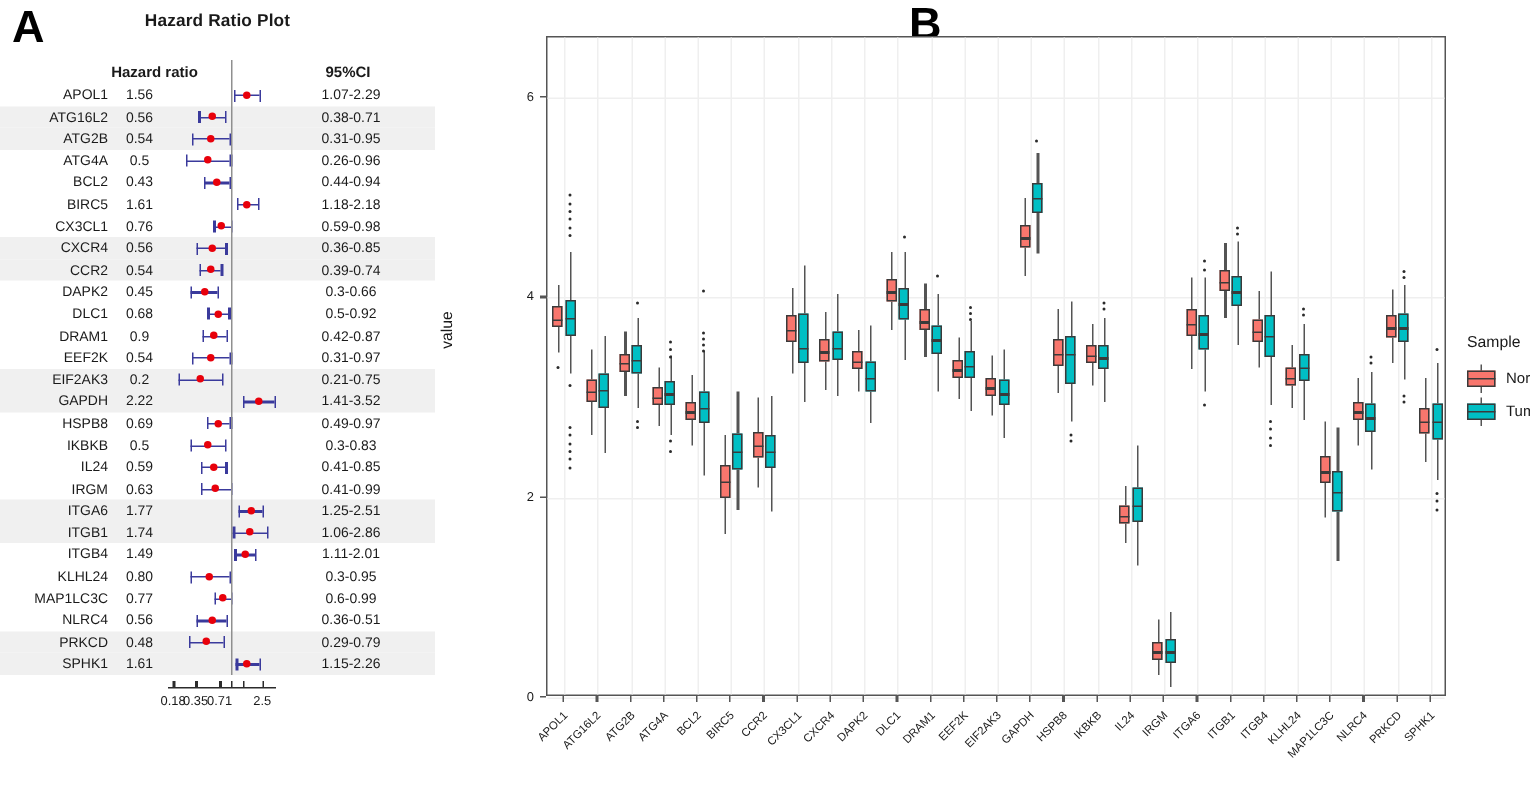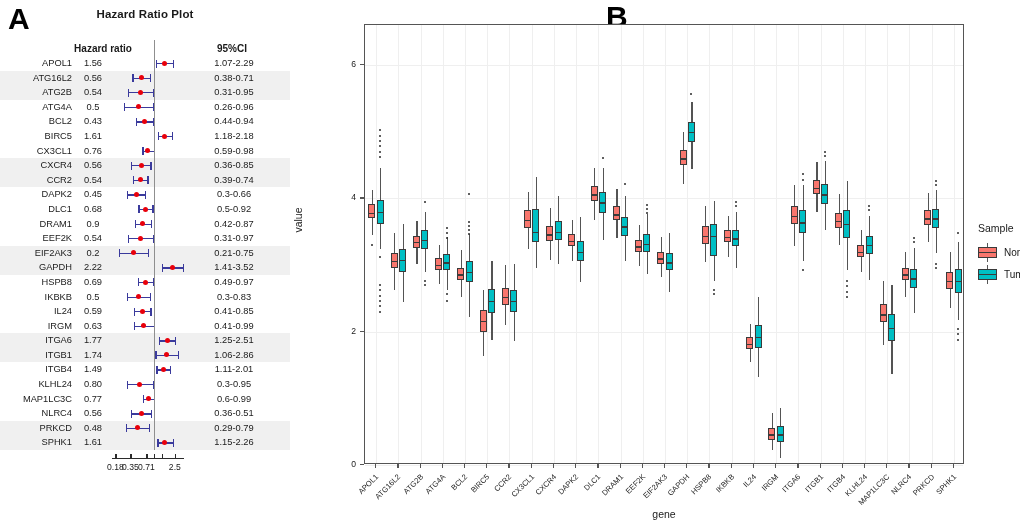--- a/index.html
+++ b/index.html
@@ -844,21 +844,20 @@
         <div class="bp-xtick-lab" style="left: 504px; width: 62px; top: 471px;">KLHL24</div>
         <div class="bp-xtick-mark" style="left: 586.222px; top: 464px;"></div>
         <div class="bp-xtick-lab" style="left: 526.222px; width: 62px; top: 471px;">MAP1LC3C</div>
         <div class="bp-xtick-mark" style="left: 608.444px; top: 464px;"></div>
         <div class="bp-xtick-lab" style="left: 548.444px; width: 62px; top: 471px;">NLRC4</div>
         <div class="bp-xtick-mark" style="left: 630.667px; top: 464px;"></div>
         <div class="bp-xtick-lab" style="left: 570.667px; width: 62px; top: 471px;">PRKCD</div>
         <div class="bp-xtick-mark" style="left: 652.889px; top: 464px;"></div>
         <div class="bp-xtick-lab" style="left: 592.889px; width: 62px; top: 471px;">SPHK1</div>
       </div>
-    <div id="bp-xlab">gene</div>
 
     <div id="bp-legend">
       <div id="bp-legend-title">Sample</div>
       <div id="bp-legend-items">
           <div class="lg-item">
             <div class="lg-key">
               <div class="k-w top"></div>
               <div class="k-w bot"></div>
               <div class="k-box normal"></div>
               <div class="k-med"></div>

